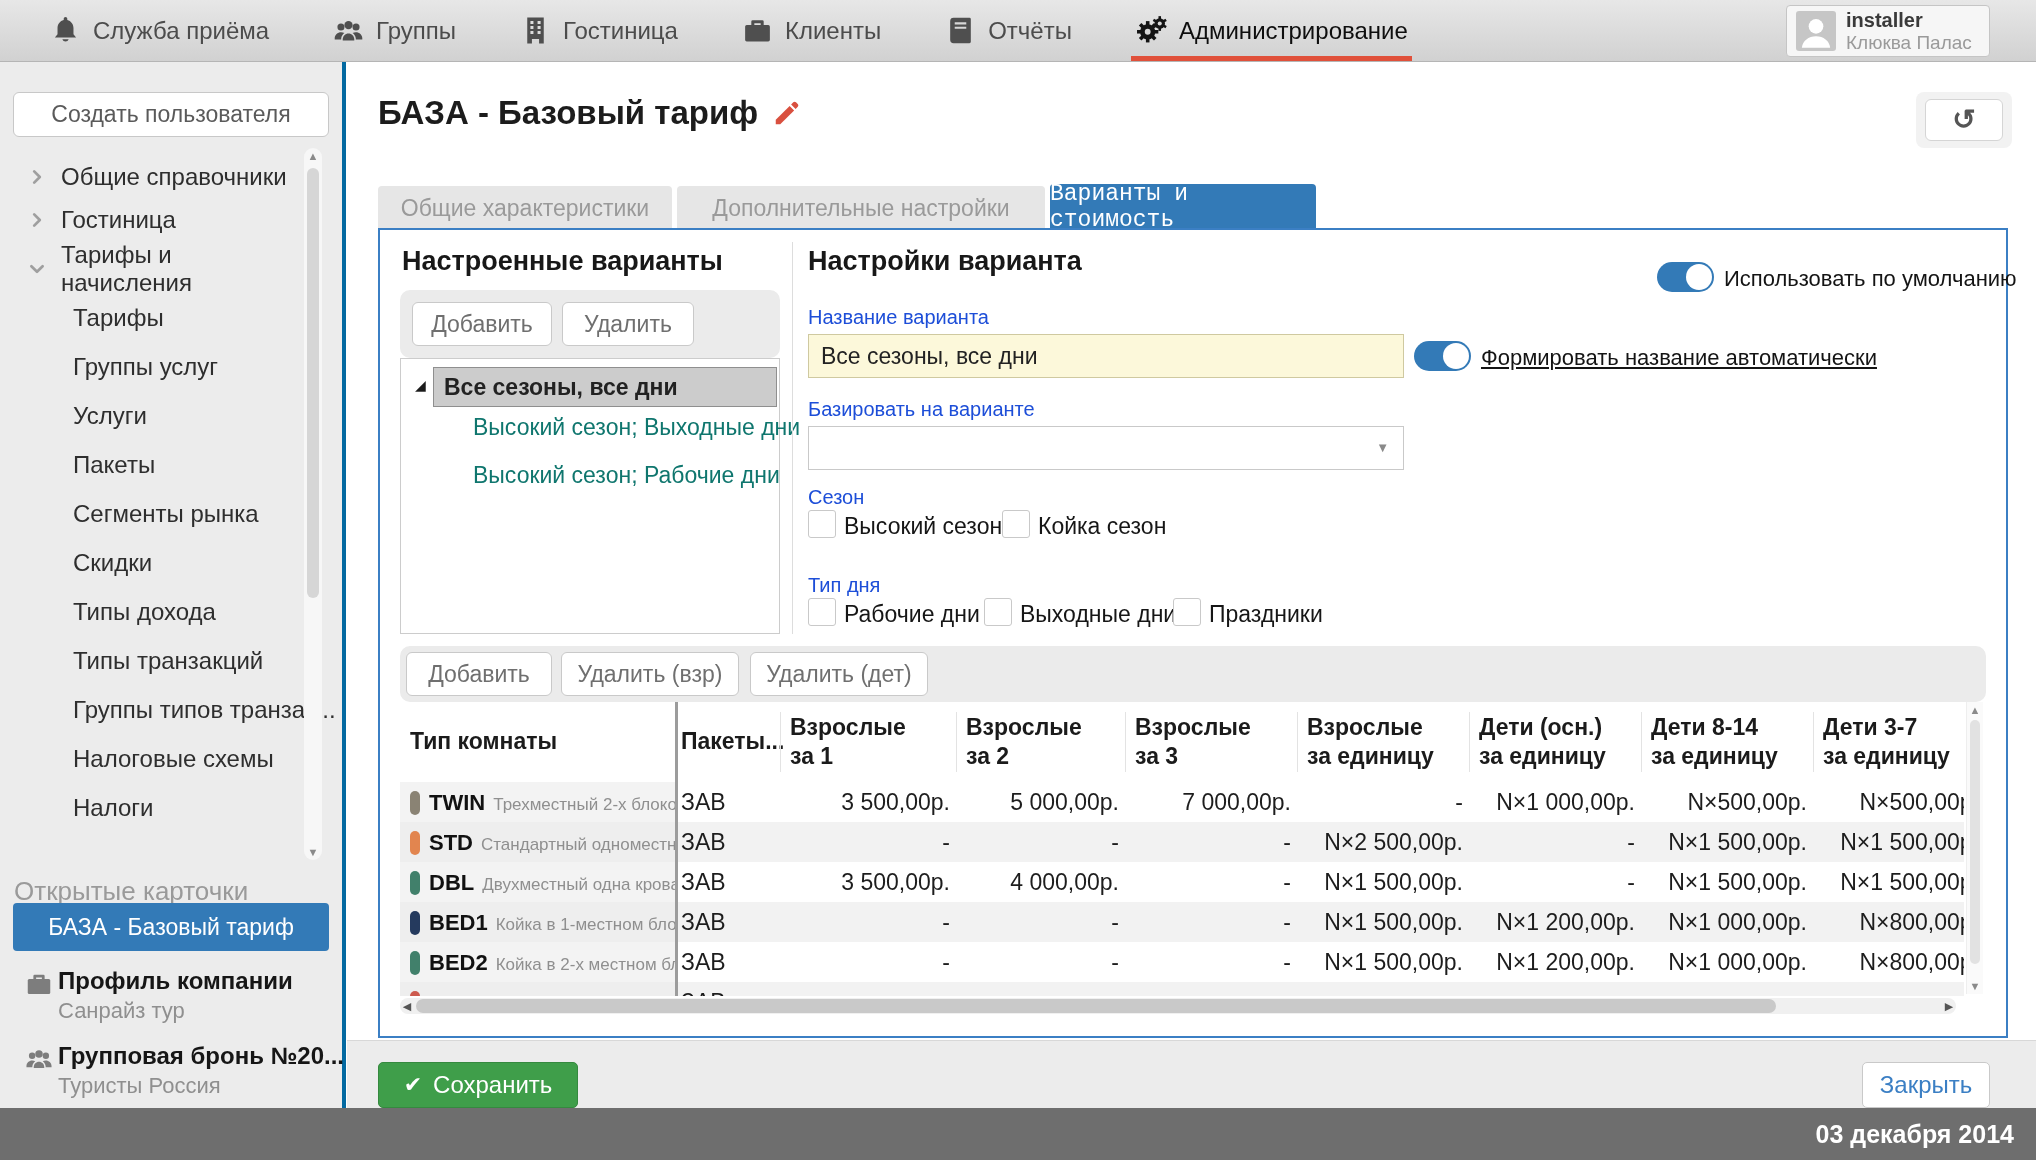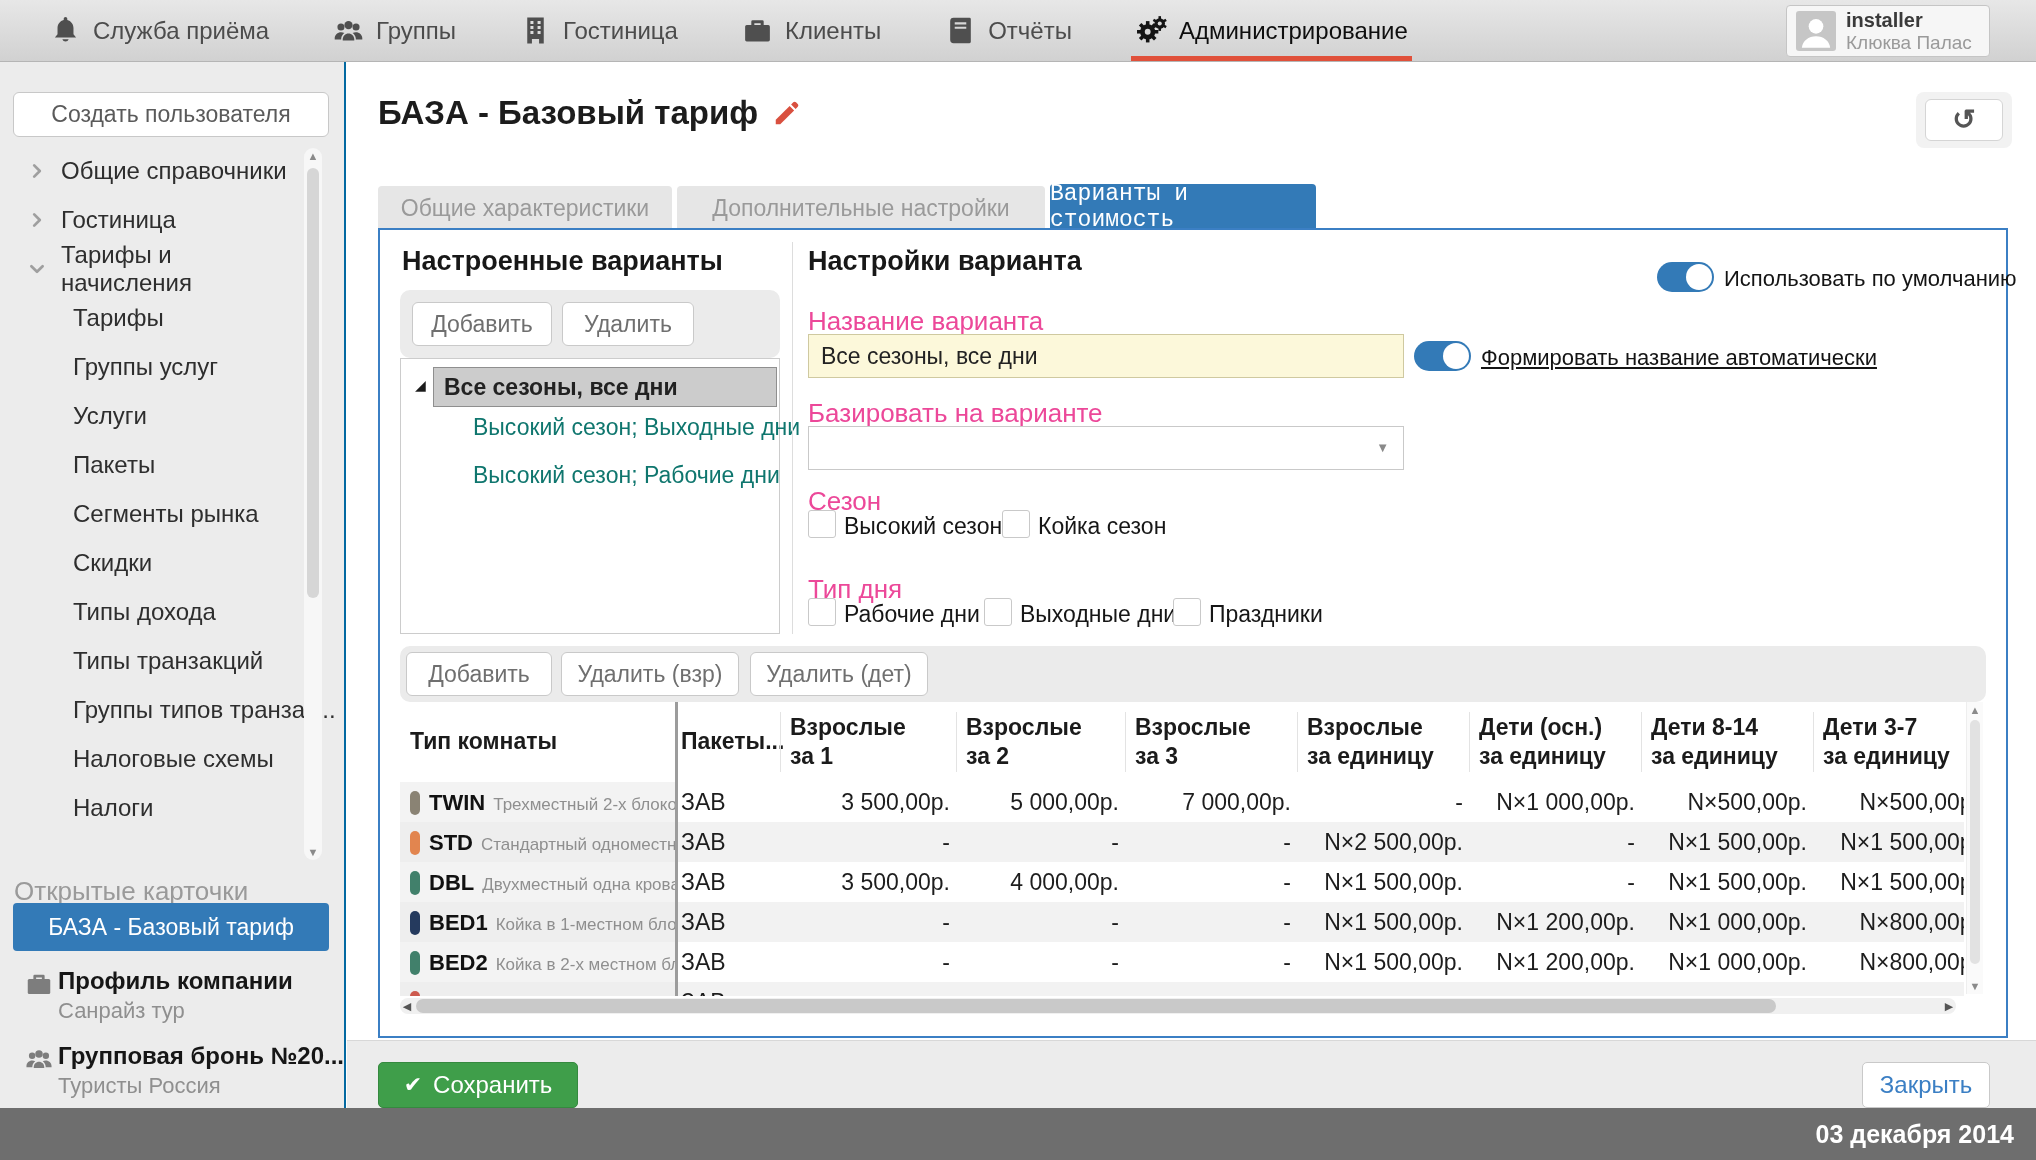--- a/index.html
+++ b/index.html
@@ -15,21 +15,21 @@
   .nav-item .nicon{width:33px;height:33px;color:#4f4f4f;}
   .nav-item.active{color:#0e0e0e;box-shadow:inset 0 -5px 0 #e0503a;}
   .nav-item.active .nicon{color:#141414;}
   .userbox{position:absolute;right:46px;top:5px;width:204px;height:52px;background:#f6f6f6;border:1px solid #c5c5c5;
            border-radius:4px;display:flex;align-items:center;gap:10px;padding:0 9px;box-sizing:border-box;}
   .avatar{width:40px;height:40px;background:#c6c6c6;border-radius:3px;flex:none;overflow:hidden;}
   .uname{font-weight:bold;font-size:20px;color:#3a3a3a;line-height:1.15;}
   .uorg{font-size:19px;color:#9a9a9a;line-height:1.15;}
 
   
-  .sidebar{background:#ececec;border-right:2px solid #0369a1;box-sizing:border-box;}
+  .sidebar{background:#ececec;border-right:4px solid #0369a1;box-sizing:border-box;}
   .create-btn{background:#fff;border:1px solid #c8c8c8;border-radius:6px;color:#5a5a5a;font-size:23px;cursor:pointer;
               font-family:inherit;}
   .titem{left:0;width:302px;height:44px;display:flex;align-items:center;cursor:pointer;color:#2e2e2e;font-size:24px;}
   .titem .chev{width:18px;height:18px;margin-left:28px;margin-right:15px;flex:none;}
   .titem.sub{padding-left:73px;}
   .sscroll{background:#f7f7f7;border-radius:9px;}
   .sarr{position:absolute;left:0;width:18px;text-align:center;font-size:11px;color:#8a8a8a;cursor:pointer;}
   .sthumb{position:absolute;left:3px;width:12px;background:#d6d6d6;border-radius:6px;cursor:pointer;}
   .oc-title{font-size:26px;font-weight:normal;color:#9a9a9a;}
   .card-sel{background:#337ab7;color:#fff;border-radius:4px;display:flex;align-items:center;justify-content:center;
@@ -53,21 +53,21 @@
   .sec-h{font-size:27px;font-weight:bold;color:#181818;white-space:nowrap;}
   .btn{background:#fff;border:1px solid #c9c9c9;border-radius:6px;color:#6f6f6f;font-size:23px;display:flex;
        align-items:center;justify-content:center;cursor:pointer;font-family:inherit;}
   .graybox{background:#ebebeb;border-radius:10px;}
   .vlist{background:#fff;border:1px solid #ccc;box-sizing:border-box;}
   .tri{font-size:14px;color:#1b1b1b;}
   .selrow{background:#ccc;border:1px solid #8f8f8f;font-weight:bold;font-size:23px;display:flex;align-items:center;
           padding-left:10px;box-sizing:border-box;cursor:pointer;}
   .vchild{font-size:23px;color:#0f766e;display:flex;align-items:center;cursor:pointer;white-space:nowrap;}
   .vdiv{width:1px;background:#ddd;}
-  .flabel{font-size:26px;color:#ec4899;white-space:nowrap;}
+  .flabel{font-size:20px;color:#1d4ed8;white-space:nowrap;}
   .yinput{background:#fcf8da;border:1px solid #cfc9a0;font-size:23px;color:#222;padding:0 12px;box-sizing:border-box;
           font-family:inherit;outline:none;}
   .toggle{width:57px;height:30px;border-radius:15px;background:#337ab7;cursor:pointer;}
   .toggle::after{content:"";position:absolute;right:2px;top:2px;width:26px;height:26px;background:#fff;border-radius:50%;}
   .tlbl{font-size:22px;color:#141414;white-space:nowrap;}
   .dropdown{background:#fff;border:1px solid #c9c9c9;box-sizing:border-box;cursor:pointer;}
   .caret{position:absolute;right:14px;top:13px;font-size:13px;color:#8a8a8a;}
   .cb{width:28px;height:28px;background:#fff;border:1px solid #c9c9c9;border-radius:3px;box-sizing:border-box;cursor:pointer;}
   .cblbl{font-size:23px;color:#161616;white-space:nowrap;}
 
@@ -203,21 +203,21 @@
       <span>
         <div class="uname">installer</div>
         <div class="uorg">Клюква Палас</div>
       </span>
     </div>
   </header>
 
   <aside class="sidebar abs" style="left:0;top:62px;width:346px;height:1046px;">
     <button class="create-btn abs" style="left:13px;top:30px;width:316px;height:45px;">Создать пользователя</button>
 
-    <div class="titem abs" style="top:87px;text-align:center;">
+    <div class="titem abs" style="top:93px;text-align:center;">
       <span class="chev">
           <svg viewBox="0 0 16 16" fill="none" stroke="#9f9f9f" stroke-width="2.4" stroke-linecap="round" stroke-linejoin="round">
             <path d="M5.5 3l5 5-5 5"></path>
           </svg>
         </span>
       <span>Общие справочники</span>
     </div>
     <div class="titem abs" style="top:136px;">
       <span class="chev">
           <svg viewBox="0 0 16 16" fill="none" stroke="#9f9f9f" stroke-width="2.4" stroke-linecap="round" stroke-linejoin="round">

